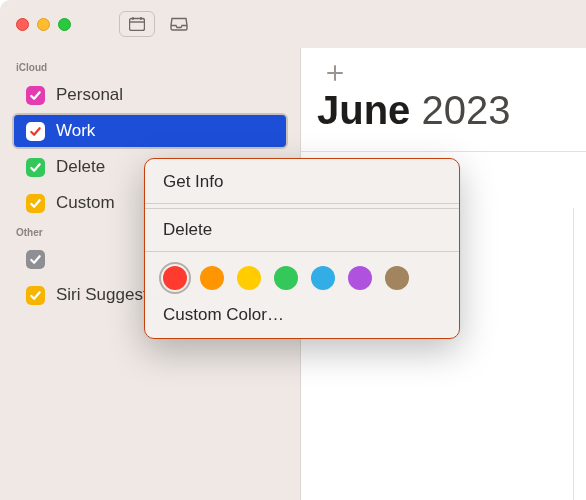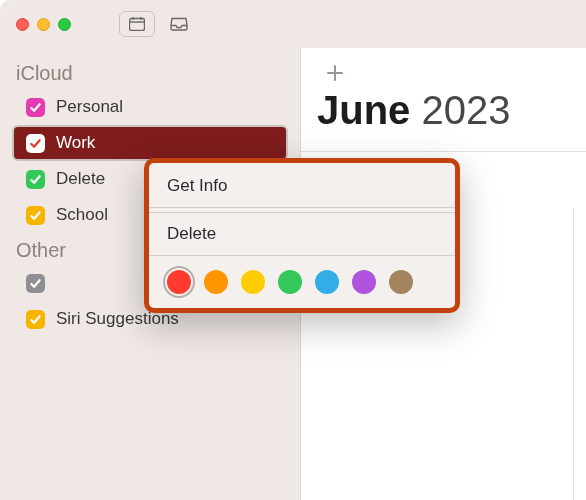--- a/index.html
+++ b/index.html
@@ -48,35 +48,35 @@
   
   .sidebar {
     width: 300px;
     background: #efe8e5;
     padding: 8px 12px;
     font-size: 17px;
     color: #3a3835;
   }
   .section-header {
     color: #8a847f;
-    font-size: 20px;
-    font-weight: 400;
+    font-size: 10px;
+    font-weight: 700;
     padding: 6px 4px 4px;
   }
   .cal-item {
     display: flex;
     align-items: center;
     gap: 11px;
     padding: 6px 12px;
     border-radius: 6px;
     border: 2px solid transparent;
     position: relative;
   }
   .cal-item.selected {
-    background: #7f1d1d;
+    background: #1d4ed8;
     color: #fff;
     border: 2px solid #c9c3bf;
   }
   .chk {
     width: 19px; height: 19px;
     border-radius: 5px;
     display: flex; align-items: center; justify-content: center;
     flex-shrink: 0;
   }
   .chk svg { width: 13px; height: 13px; }
@@ -114,21 +114,21 @@
     background: #e6e0db;
   }
 
   
   .ctx-menu {
     position: absolute;
     top: 158px;
     left: 144px;
     width: 316px;
     background: rgba(243,240,238,0.98);
-    border: 5px solid #c2410c;
+    border: 1px solid #c2410c;
     border-radius: 10px;
     box-shadow: 0 12px 36px rgba(0,0,0,0.25), 0 0 0 0.5px rgba(0,0,0,0.05);
     padding: 6px 0;
     font-size: 17px;
     color: #2c2a28;
     backdrop-filter: blur(20px);
   }
   .ctx-item {
     padding: 7px 18px;
     display: flex;
@@ -220,21 +220,21 @@
             </svg>
           </div>
           <span>Delete</span>
         </div>
         <div class="cal-item">
           <div class="chk" style="background: rgb(247, 181, 0);">
             <svg viewBox="0 0 14 14">
               <path d="M2.5 7.5l3 3 6-7" fill="none" stroke="#ffffff" stroke-width="2.4" stroke-linecap="round" stroke-linejoin="round"></path>
             </svg>
           </div>
-          <span>School</span>
+          <span>Custom</span>
         </div>
         <div class="section-header">Other</div>
         <div class="cal-item">
           <div class="chk" style="background: rgb(142, 142, 147);">
             <svg viewBox="0 0 14 14">
               <path d="M2.5 7.5l3 3 6-7" fill="none" stroke="#ffffff" stroke-width="2.4" stroke-linecap="round" stroke-linejoin="round"></path>
             </svg>
           </div>
         </div>
         <div class="cal-item">
@@ -276,13 +276,16 @@
   <div class="ctx-sep"></div>
   <div class="color-row" id="colors">
       <div class="color-dot sel" style="background: rgb(255, 59, 48);"></div>
       <div class="color-dot" style="background: rgb(255, 149, 0);"></div>
       <div class="color-dot" style="background: rgb(255, 204, 0);"></div>
       <div class="color-dot" style="background: rgb(52, 199, 89);"></div>
       <div class="color-dot" style="background: rgb(50, 173, 230);"></div>
       <div class="color-dot" style="background: rgb(175, 82, 222);"></div>
       <div class="color-dot" style="background: rgb(162, 132, 94);"></div>
     </div>
+  <div class="ctx-item">
+    <span>Custom Color…</span>
+  </div>
 </div>
 
 </body></html>

